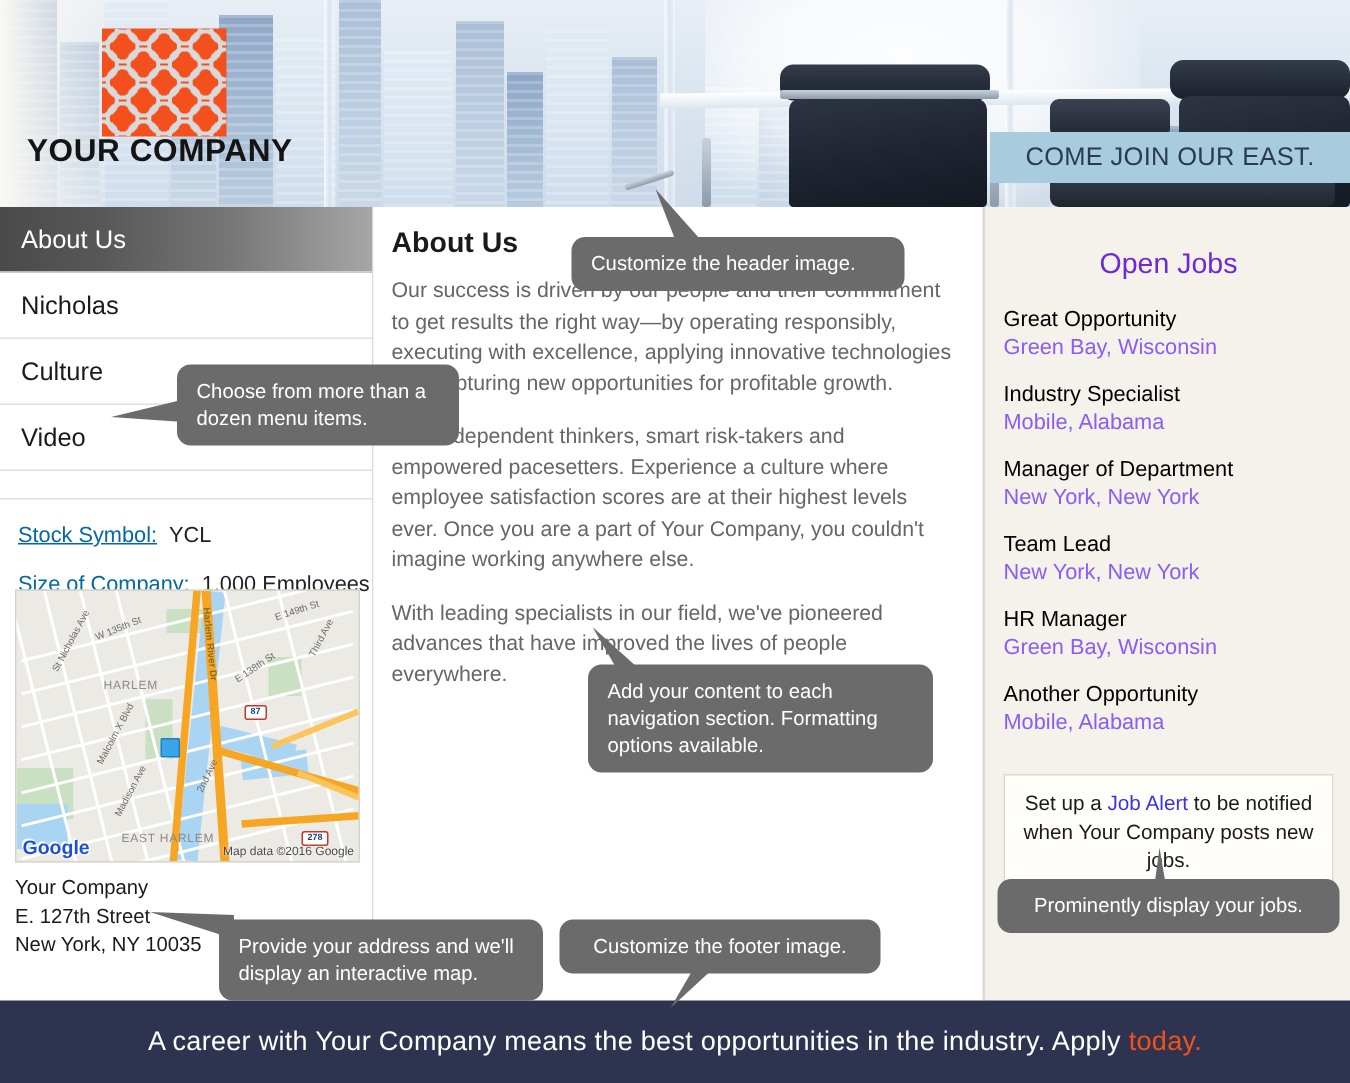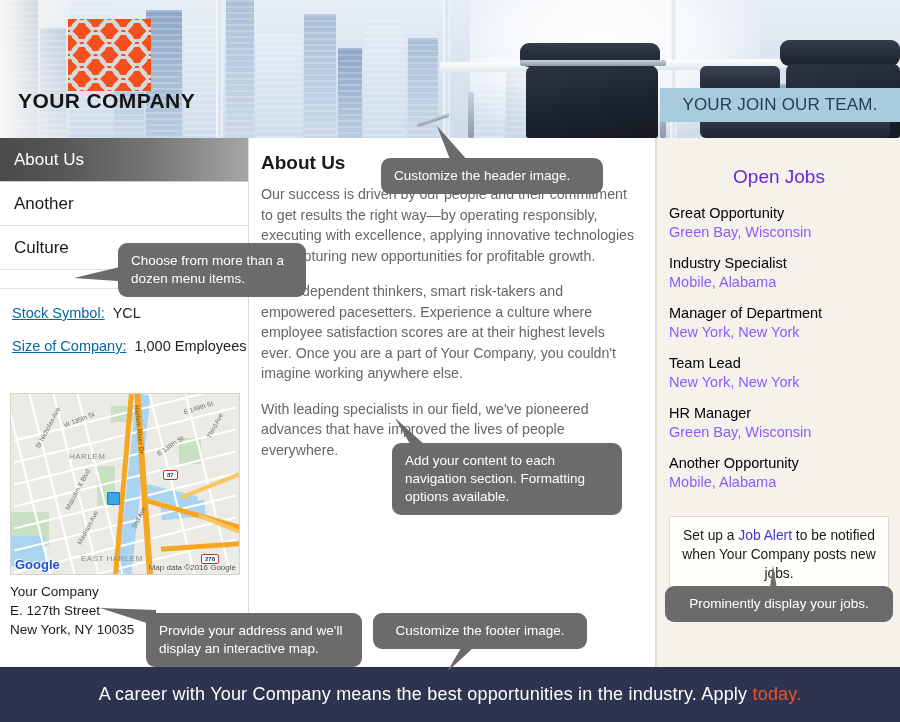--- a/index.html
+++ b/index.html
@@ -340,35 +340,38 @@
   <div class="chair-sm" style="left:700px;top:66px;width:80px;height:26px;"></div>
   <div class="chair-sm" style="left:700px;top:112px;width:190px;height:26px;"></div>
   <div class="chair-frame" style="left:416px;top:118px;width:34px;height:4px;transform:rotate(-18deg);"></div>
 
   <div class="logo">
     <div class="logo-grid"></div>
   </div>
   <div class="company-name">YOUR COMPANY</div>
 
   <div class="join-banner">
-    <span>YOUR JOIN OUR TEAM.</span>
+    <span>COME JOIN OUR EAST.</span>
   </div>
 </div>
 
 <div class="page-body">
 
   <div class="col-left">
     <div class="nav-item active">
       <span>About Us</span>
     </div>
     <div class="nav-item">
-      <span>Another</span>
+      <span>Nicholas</span>
     </div>
     <div class="nav-item">
       <span>Culture</span>
+    </div>
+    <div class="nav-item">
+      <span>Video</span>
     </div>
     <div class="nav-sep"></div>
 
     <div class="facts">
       <div class="fact">
         <span class="lbl">Stock Symbol:</span><span class="val">YCL</span>
       </div>
       <div class="fact">
         <span class="lbl">Size of Company:</span><span class="val">1,000 Employees</span>
       </div>

